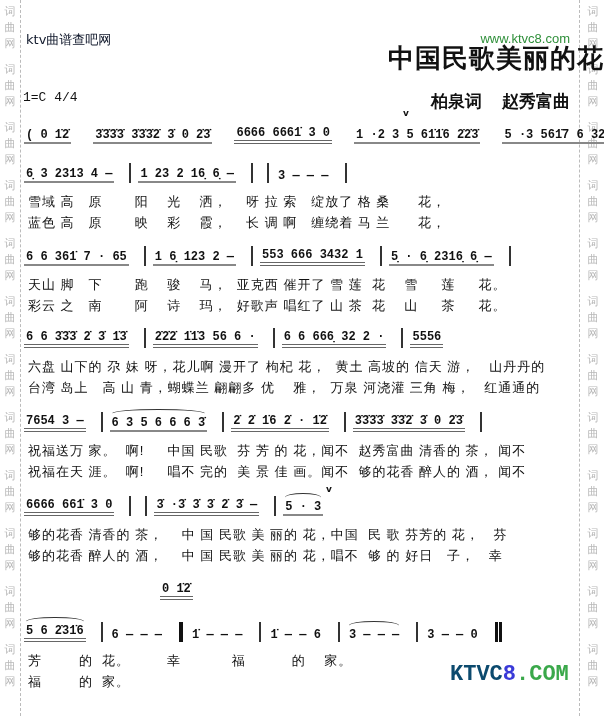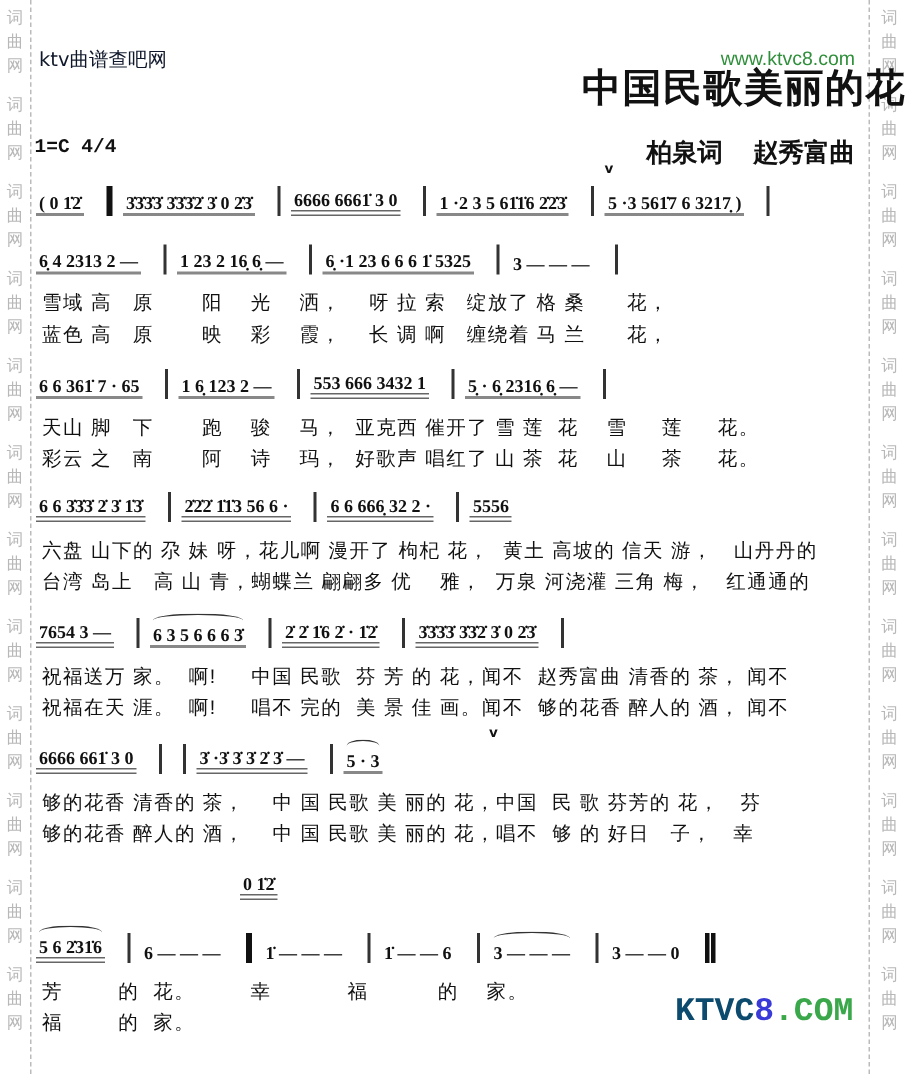--- a/index.html
+++ b/index.html
@@ -6,27 +6,27 @@
   body { width:604px; height:716px; position:relative; overflow:hidden;
          font-family:"DejaVu Sans", sans-serif; color:#111; }
   .side { position:absolute; top:0; width:20px; height:716px; }
   .side.left { left:0; border-right:1px dashed #bbb; }
   .side.right { right:0; width:24px; border-left:1px dashed #bbb; }
   .side .wm { position:absolute; left:3px; font-size:11px; color:#b8b8b8; line-height:16px; width:14px; text-align:center; }
   .side.right .wm { left:6px; }
   .site-left { position:absolute; left:26px; top:31px; font-size:13px; color:#0f172a; }
   .site-right { position:absolute; right:34px; top:31px; font-size:13px; color:#2f8f3a; font-family:"Liberation Sans", sans-serif; }
   .title { position:absolute; left:0; right:0; top:41px; text-align:right; font-size:26px; font-weight:bold; font-family:"DejaVu Serif", serif; letter-spacing:1px; }
-  .key { position:absolute; left:23px; top:90px; font-size:13px; font-weight:bold; font-family:"Liberation Mono", monospace; }
+  .key { position:absolute; left:23px; top:90px; font-size:13px; font-weight:normal; font-family:"Liberation Mono", monospace; }
   .credits { position:absolute; right:34px; top:90px; font-size:17px; font-weight:bold; }
   .credits span { margin-left:14px; }
   .breath { position:absolute; font-size:9px; font-weight:bold; }
 
   .row { position:absolute; left:24px; right:30px; height:22px; white-space:nowrap; }
-  .notes { font-family:Liberation Serif, serif; font-weight:bold; font-size:12px; display:flex; align-items:flex-end; height:22px; }
+  .notes { font-family:Liberation Mono, monospace; font-weight:bold; font-size:12px; display:flex; align-items:flex-end; height:22px; }
   .seg { display:inline-block; padding:0 2px; position:relative; border-bottom:2px solid #888; line-height:14px; margin-right:8px; }
   .seg.double { border-bottom:4px double #666; }
   .seg.plain { border-bottom:none; }
   .bar { display:inline-block; width:2px; height:20px; background:#333; margin:0 7px; }
   .bar.rep { width:4px; background:#111; }
   .bar.end { width:3px; background:#111; box-shadow:4px 0 0 #111; margin-right:14px; }
   .lyr { position:absolute; left:28px; font-size:13px; white-space:pre; letter-spacing:1px; font-family:Liberation Sans, sans-serif; }
   .slur { position:absolute; top:-7px; left:2px; right:2px; height:8px; border-top:1px solid #333; border-radius:50% 50% 0 0; }
   .bottom-logo { position:absolute; left:450px; top:662px; font-size:22px; font-family:"Liberation Mono", monospace; font-weight:bold; letter-spacing:0px; }
   .bottom-logo .r { color:#0c4a6e; } .bottom-logo .b { color:#3a3ad8; } .bottom-logo .g { color:#3aa84a; }
@@ -176,25 +176,24 @@
   <span class="bar"></span>
   <span class="seg double">6666  6661̇  3  0</span>
   <span class="bar"></span>
   <span class="seg">1 ·2  3 5  61̇1̇6  2̇2̇3̇</span>
   <span class="bar"></span>
   <span class="seg">5 ·3  561̇7  6  3217̣ )</span>
   <span class="bar"></span>
 </div>
 
 <div class="row notes" style="top:161px">
-  <span class="seg">6̣ 4  2313  2 —</span>
+  <span class="seg">6̣ 3  2313  4 —</span>
   <span class="bar"></span>
   <span class="seg">1 23  2 16̣  6̣ —</span>
   <span class="bar"></span>
-  <span class="seg">6̣ ·1  23 6  6 6 1̇  5325</span>
   <span class="bar"></span>
   <span class="seg plain">3 — — —</span>
   <span class="bar"></span>
 </div>
 <div class="lyr" style="top:193px">雪域 高   原       阳    光    洒，    呀 拉 索   绽放了 格 桑      花，</div>
 <div class="lyr" style="top:214px">蓝色 高   原       映    彩    霞，    长 调 啊   缠绕着 马 兰      花，</div>
 
 <div class="row notes" style="top:244px">
   <span class="seg">6 6  361̇  7 · 65</span>
   <span class="bar"></span>

